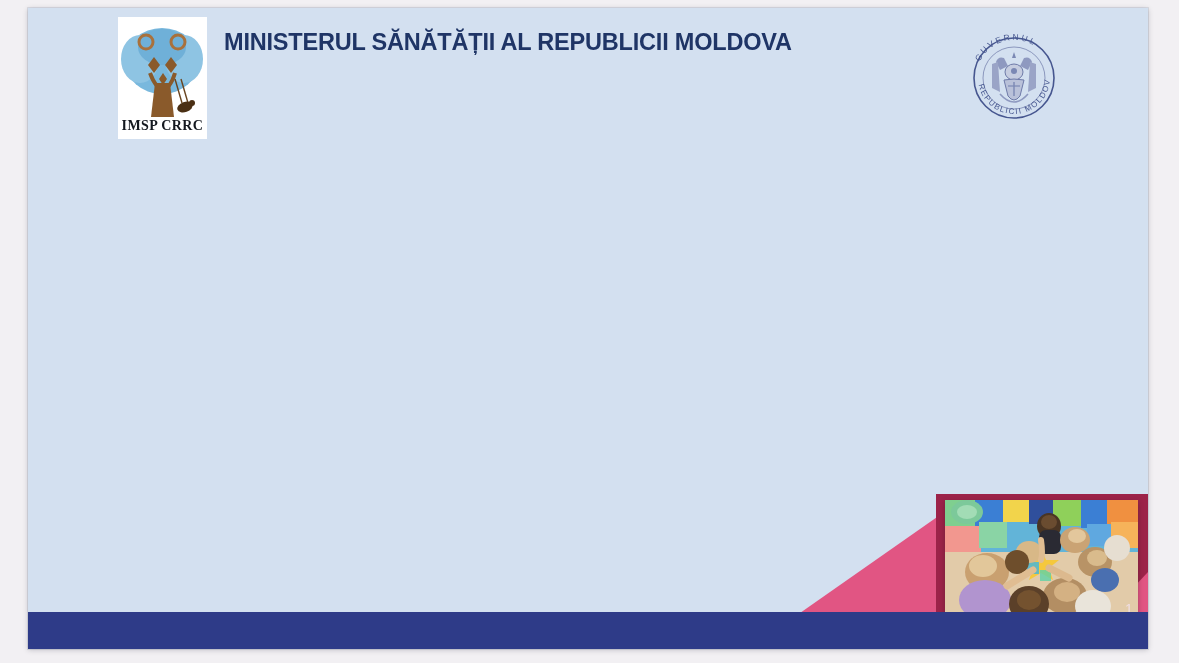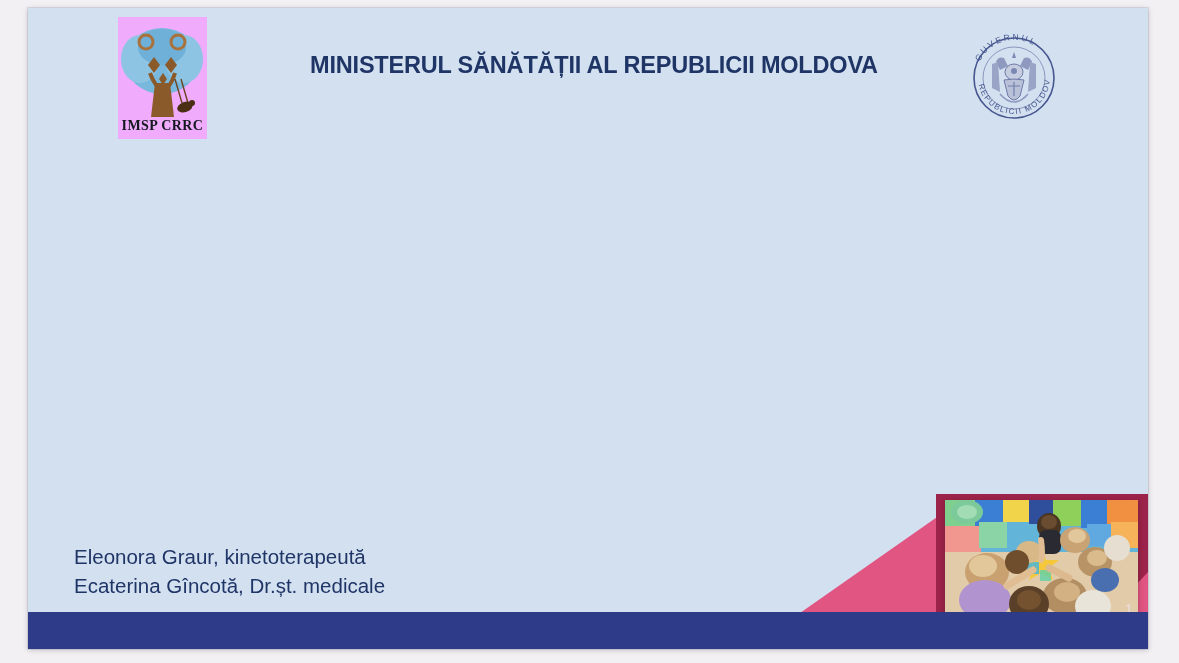--- a/index.html
+++ b/index.html
@@ -40,21 +40,21 @@
     height: 130px;
   }
 
   
   #logo-crrc {
     position: absolute;
     left: 90px;
     top: 9px;
     width: 89px;
     height: 122px;
-    background: #f0abfc;
+    background: #ffffff;
     overflow: hidden;
   }
   #logo-crrc svg { display: block; }
   #logo-crrc .logo-caption {
     position: absolute;
     left: 0;
     bottom: 5px;
     width: 100%;
     text-align: center;
     font-family: "Liberation Serif", serif;
@@ -63,22 +63,21 @@
     letter-spacing: 0.4px;
     color: #14181f;
   }
 
   
   #header-text {
     position: absolute;
     left: 196px;
     top: 21px;
     width: 740px;
-    text-align: center;
-    margin-top: 23px;
+    text-align: left;
   }
   #org-title-main {
     font-size: 23.5px;
     font-weight: bold;
     color: #1f3566;
     letter-spacing: -0.2px;
     line-height: 1.18;
     white-space: nowrap;
   }
   #org-title-sub {
@@ -266,24 +265,20 @@
           <circle cx="56" cy="49" r="3" fill="#7b88b4"></circle>
           <path d="M46 58 Q56 56 66 58 L62 74 Q56 82 50 74 Z" fill="#b9c1d9" stroke="#6e7aa8" stroke-width="1"></path>
           <path d="M56 60 L56 74" stroke="#7b88b4" stroke-width="1.4"></path>
           <path d="M50 64 L62 64" stroke="#7b88b4" stroke-width="1.2"></path>
           <path d="M42 72 Q56 88 70 72" fill="none" stroke="#8e99c0" stroke-width="1.6"></path>
         </svg>
       </div>
     </div>
 
 
-    <div id="authors">
-      <div class="aline">Eleonora Graur, kinetoterapeută</div>
-      <div class="aline">Ecaterina Gîncotă, Dr.șt. medicale</div>
-    </div>
 
     <div id="decor">
       <div id="decor-triangle"></div>
       <div id="decor-block"></div>
       <div id="decor-wedge"></div>
 
       <div id="photo-frame">
         <svg width="193" height="121" viewBox="0 0 193 121">
 
           <rect width="193" height="121" fill="#e2cba9"></rect>

